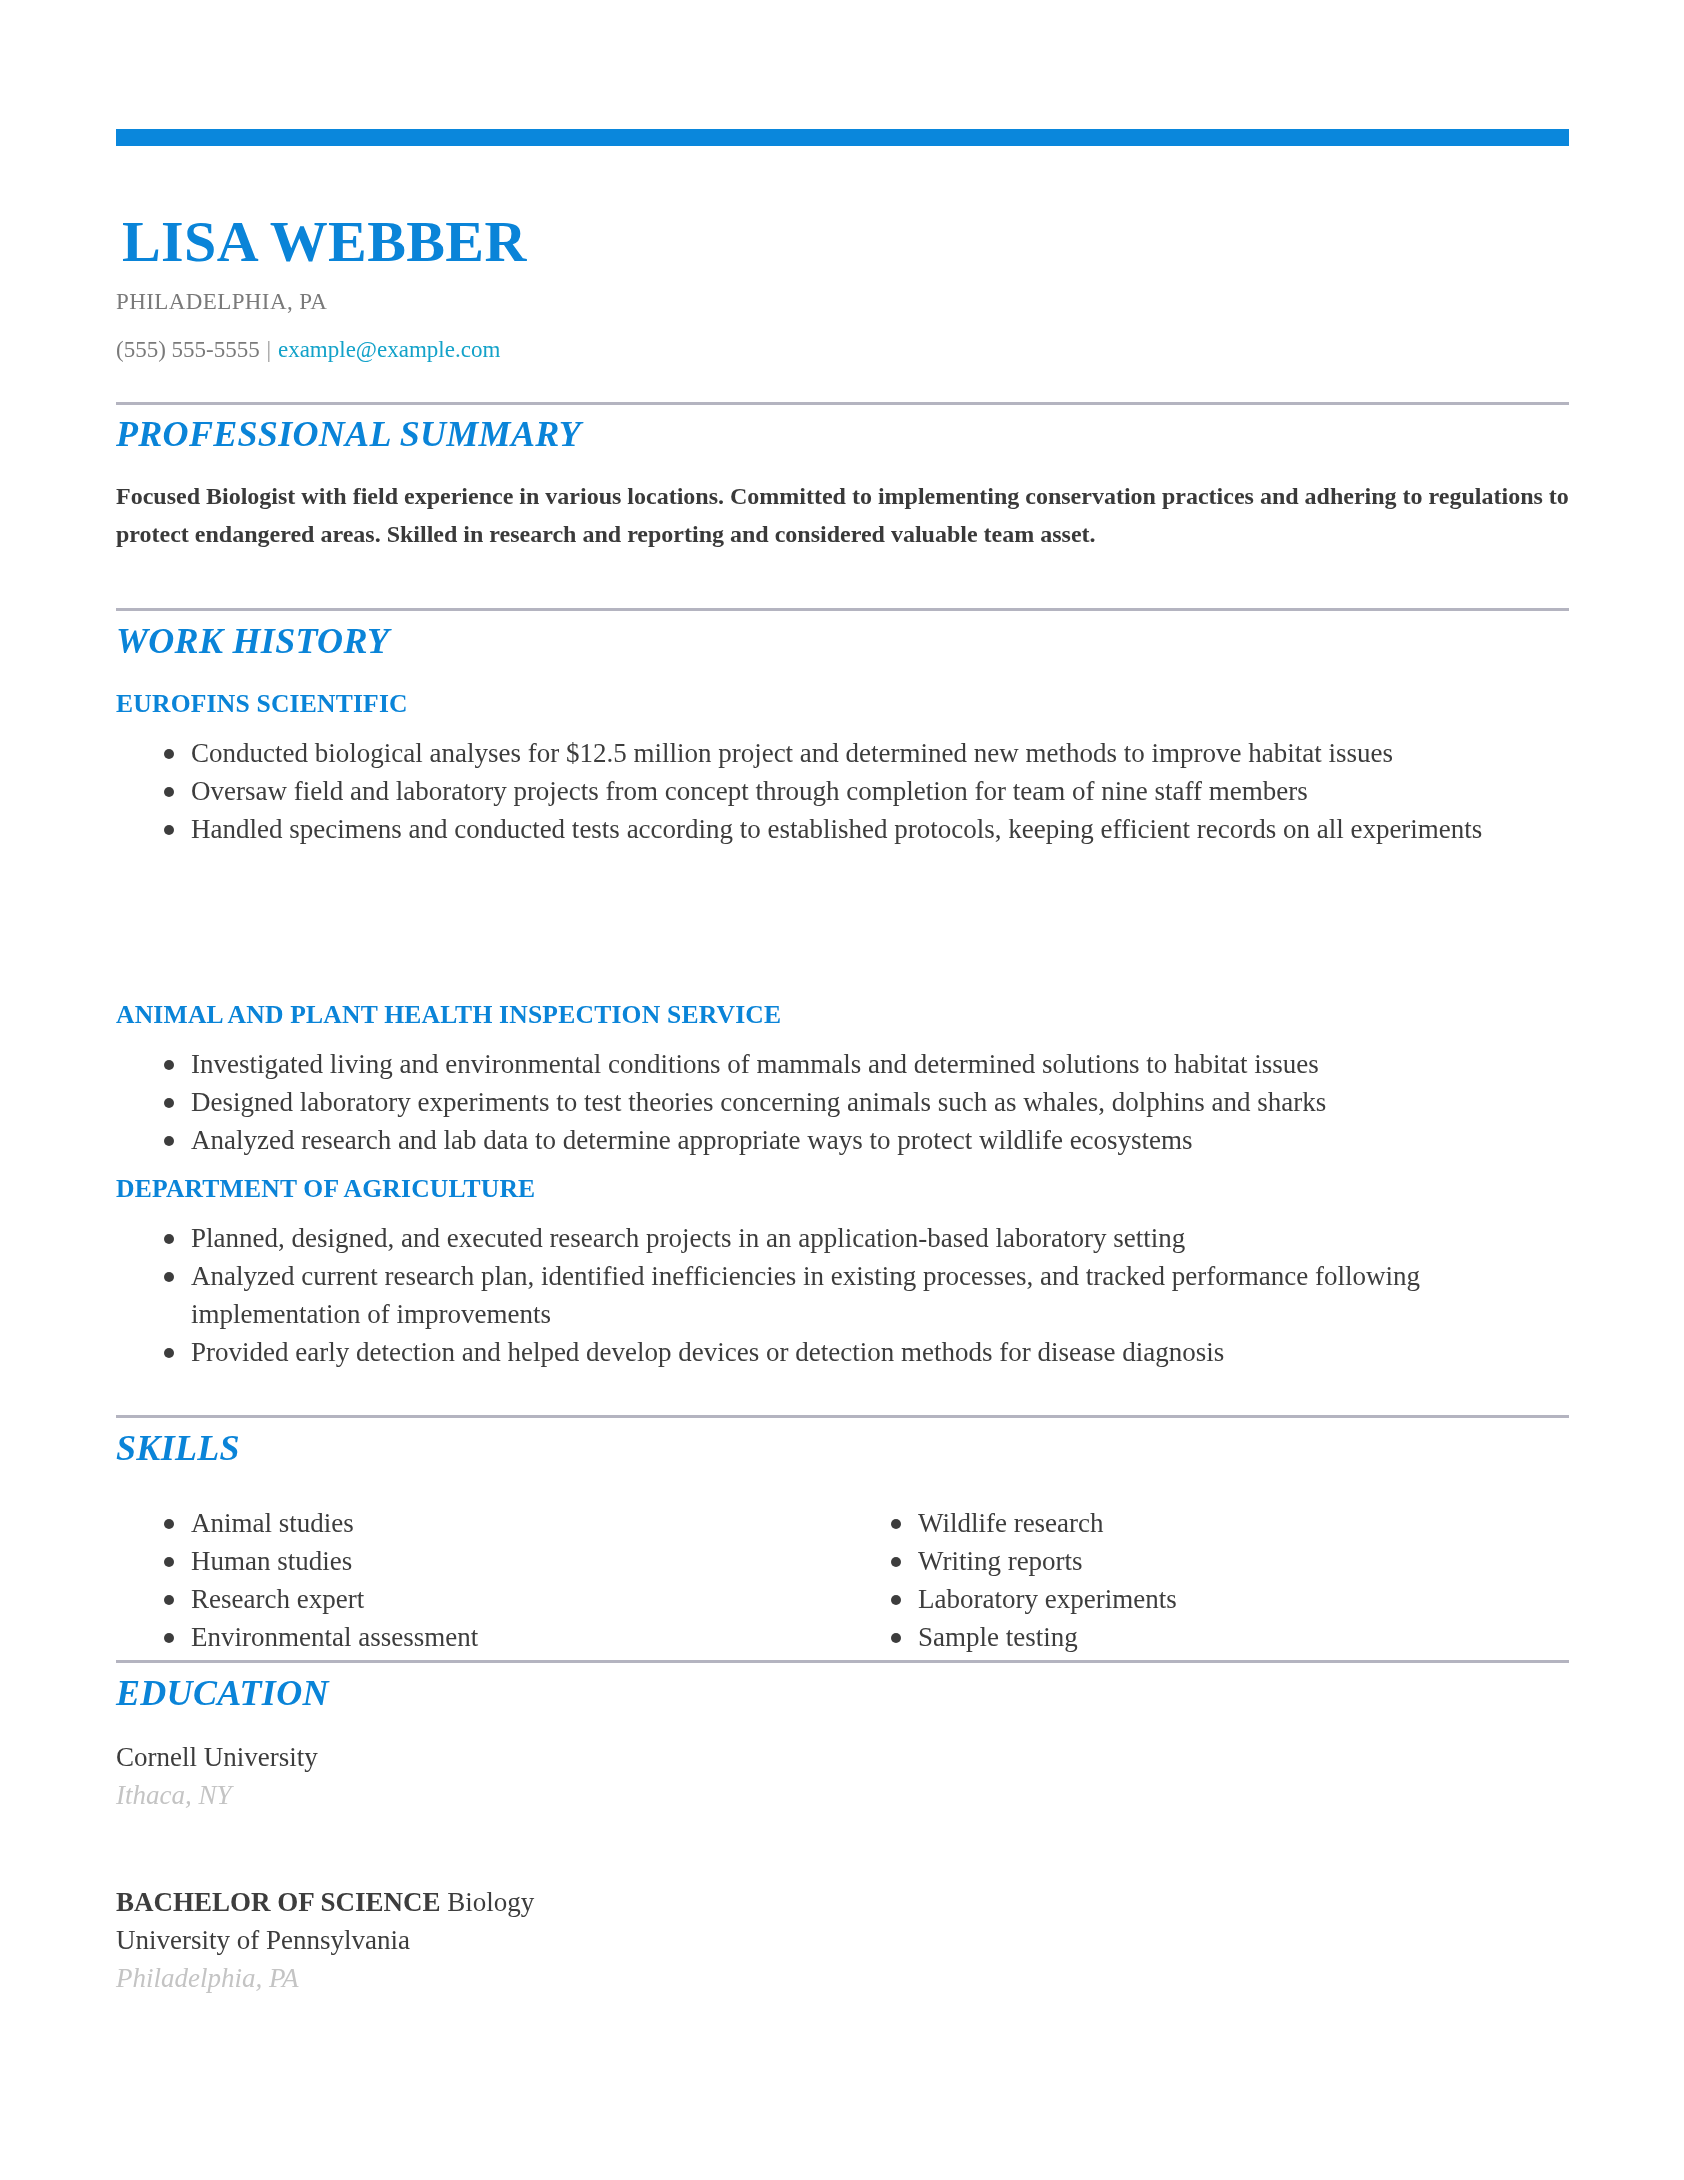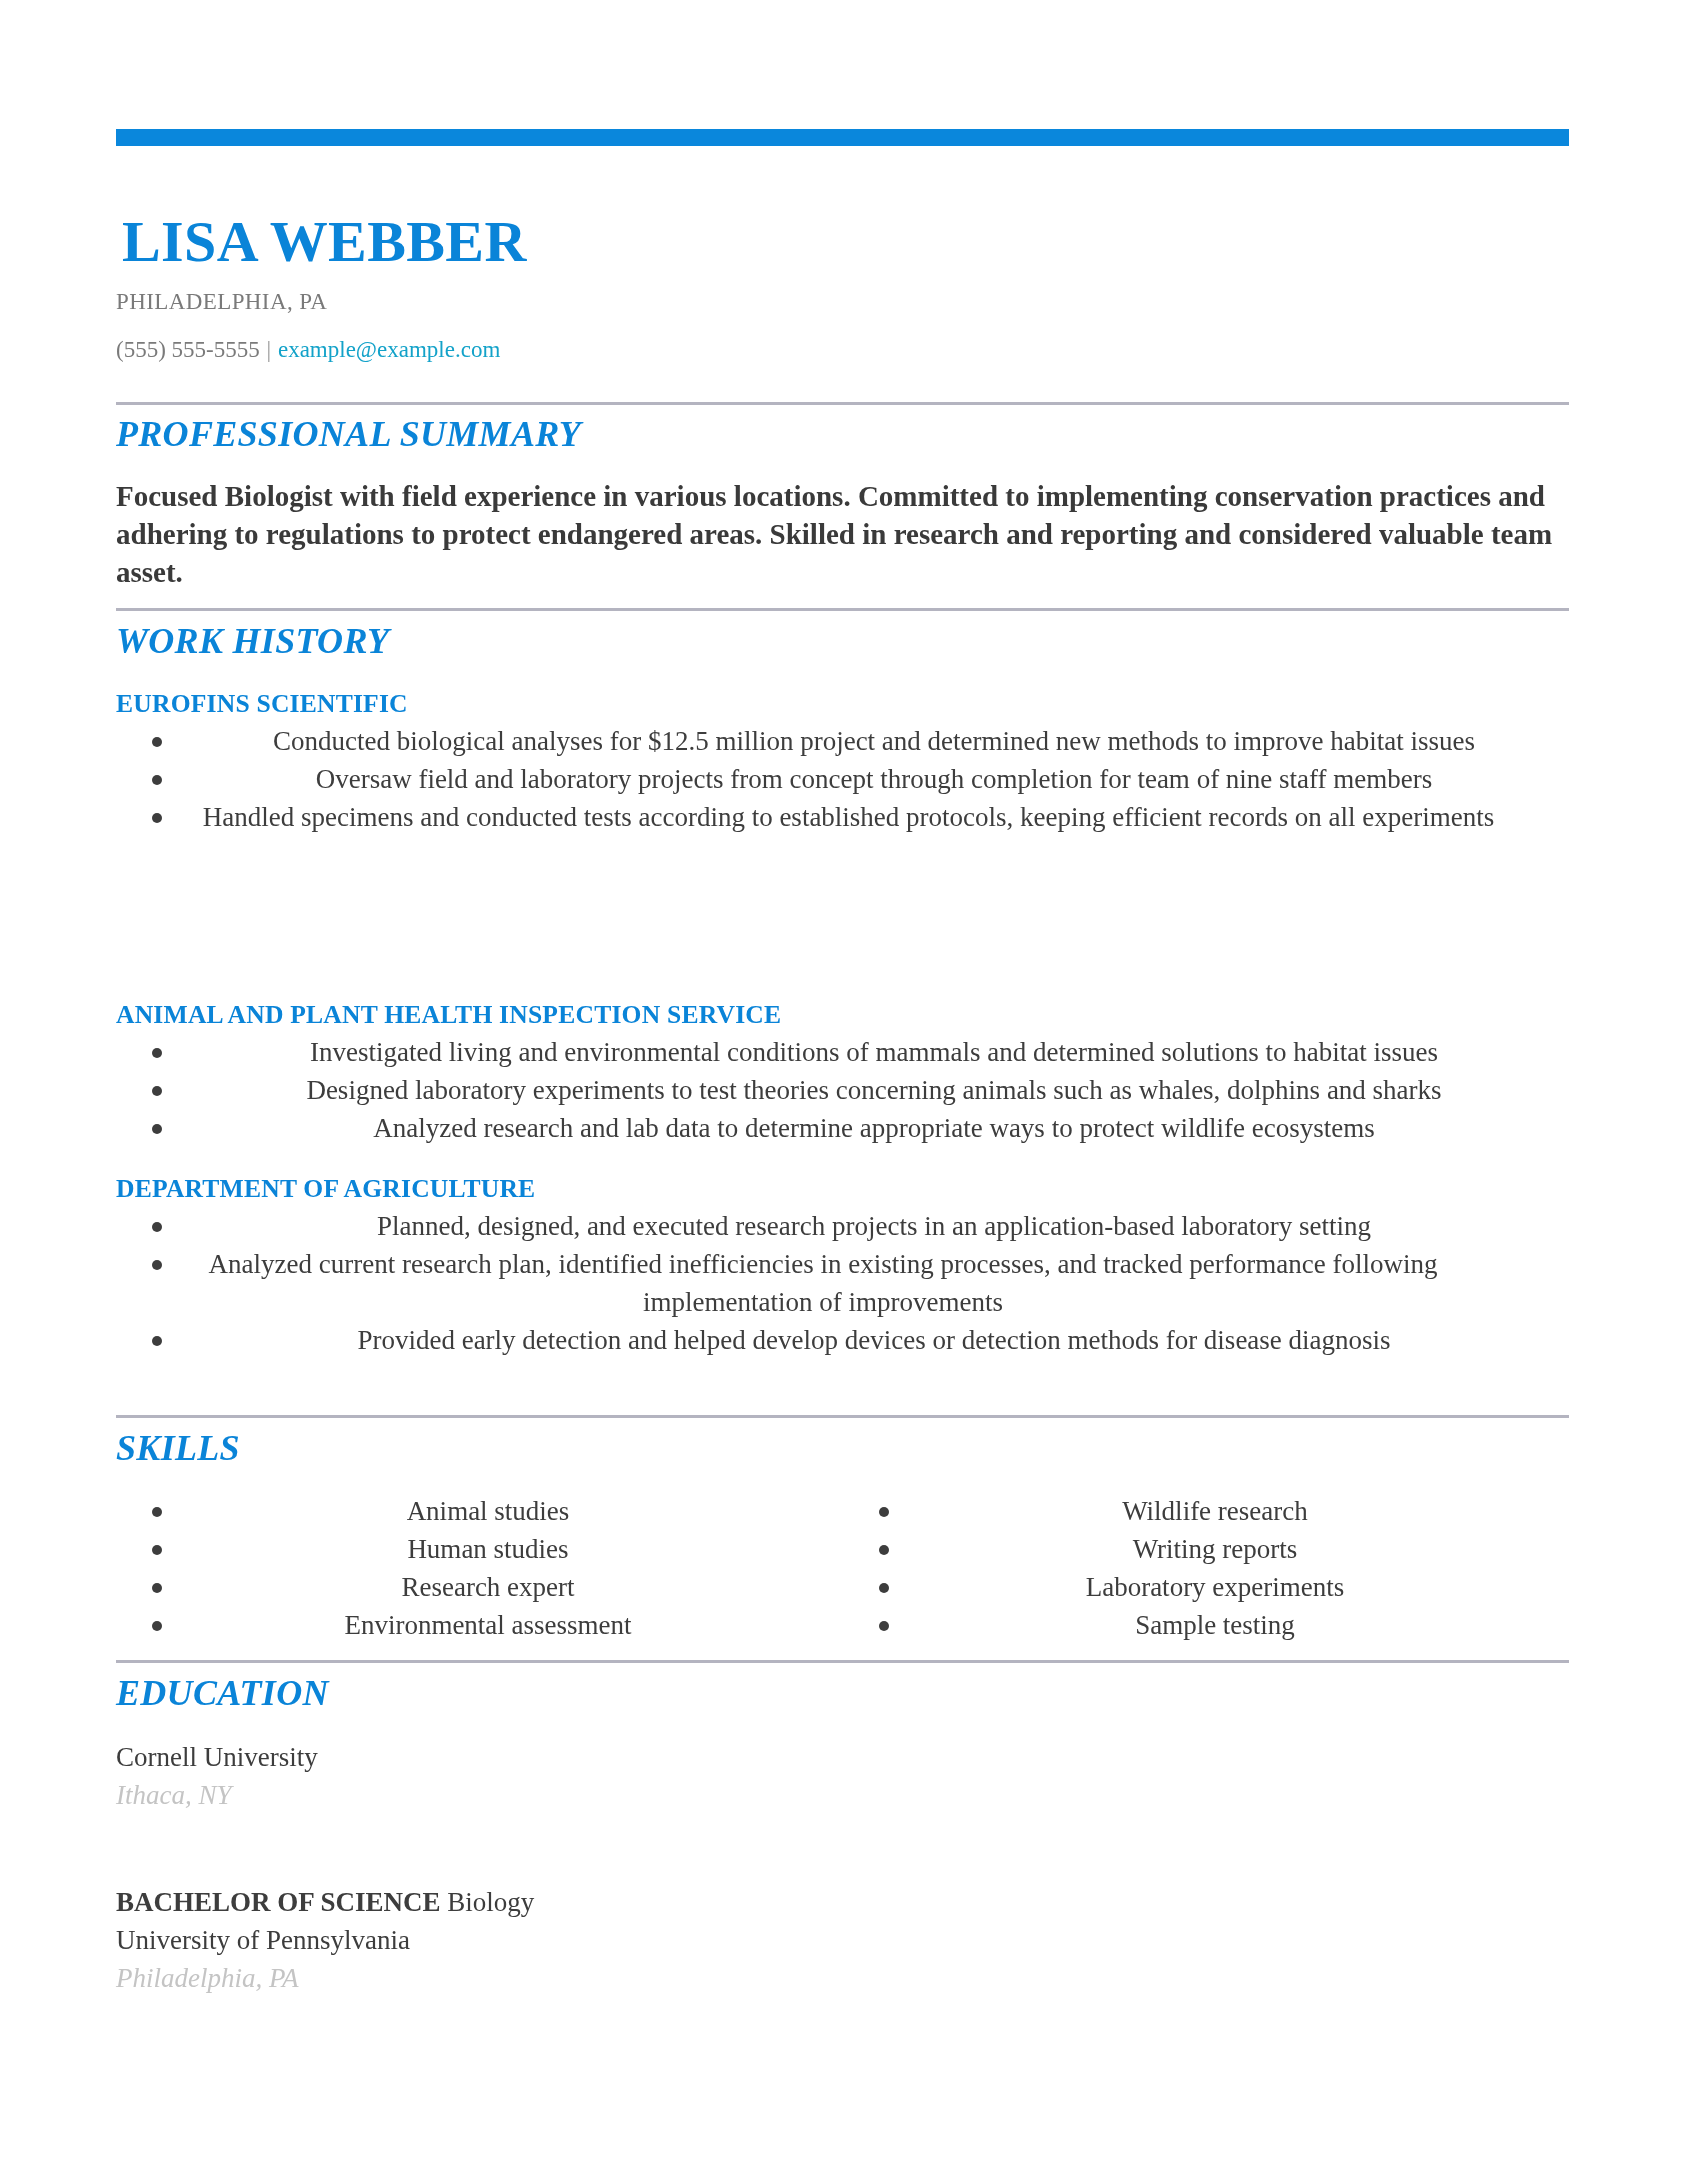--- a/index.html
+++ b/index.html
@@ -11,27 +11,27 @@
           font-size: 58px; line-height: 1; color: #0a84d8; letter-spacing: 0.4px; margin: 6px; }
   .city { position: absolute; left: 0; top: 289px; font-family: "Liberation Serif", serif; font-size: 23px;
           color: #7a7a7a; letter-spacing: 0.4px; }
   .contact { position: absolute; left: 0; top: 337px; font-family: "Liberation Serif", serif; font-size: 23px; color: #7a7a7a; }
   .contact .sep { padding: 0 6.8px; color: #999; }
   .contact .email { color: #13a2c9; }
   .divider { position: absolute; left: 0; width: 1453px; height: 3.4px; background: #b4b4c0; }
   .sec-title { position: absolute; left: 0; font-family: "Liberation Serif", serif; font-style: italic;
                font-size: 36px; color: #0a84d8; letter-spacing: 0.3px; margin: 0; line-height: 1; }
   .summary { position: absolute; left: 0; top: 477px; width: 1453px; font-family: "Liberation Serif", serif;
-             font-weight: bold; font-size: 29px; line-height: 38px; color: #3a3a3a; margin: 0; }
+             font-weight: bold; font-size: 24px; line-height: 38px; color: #3a3a3a; margin: 0; }
   .job { position: absolute; left: 0; width: 1453px; }
   .company { font-family: "Liberation Serif", serif; font-weight: bold; font-size: 25.6px; color: #0a84d8;
              line-height: 37px; letter-spacing: 0.2px; }
   .meta { font-family: "Liberation Serif", serif; font-style: italic; font-size: 25.6px; color: #c0c0c0; line-height: 39px; }
   .meta .bar { padding: 0 8.5px; font-style: normal; }
-  ul.bul { list-style: none; margin: 0; padding: 0; text-align: center; }
+  ul.bul { list-style: none; margin: 12px; padding: 0; }
   ul.bul li { position: relative; padding-left: 63px; font-family: "Liberation Serif", serif; font-size: 27px;
               line-height: 38px; color: #3d3d3d; }
   ul.bul li .dot { position: absolute; left: 36px; top: 14.5px; width: 10.2px; height: 10.2px; border-radius: 50%; background: #3d3d3d; }
   .skills-col { position: absolute; width: 681px; }
   .edu { position: absolute; left: 0; width: 1022px; font-family: "Liberation Serif", serif; font-size: 27px; line-height: 38px; color: #3d3d3d; }
   .edu .deg { font-weight: bold; }
   .edu .loc { font-style: italic; color: #c4c4c4; }
 </style>
 </head>
 <body>

